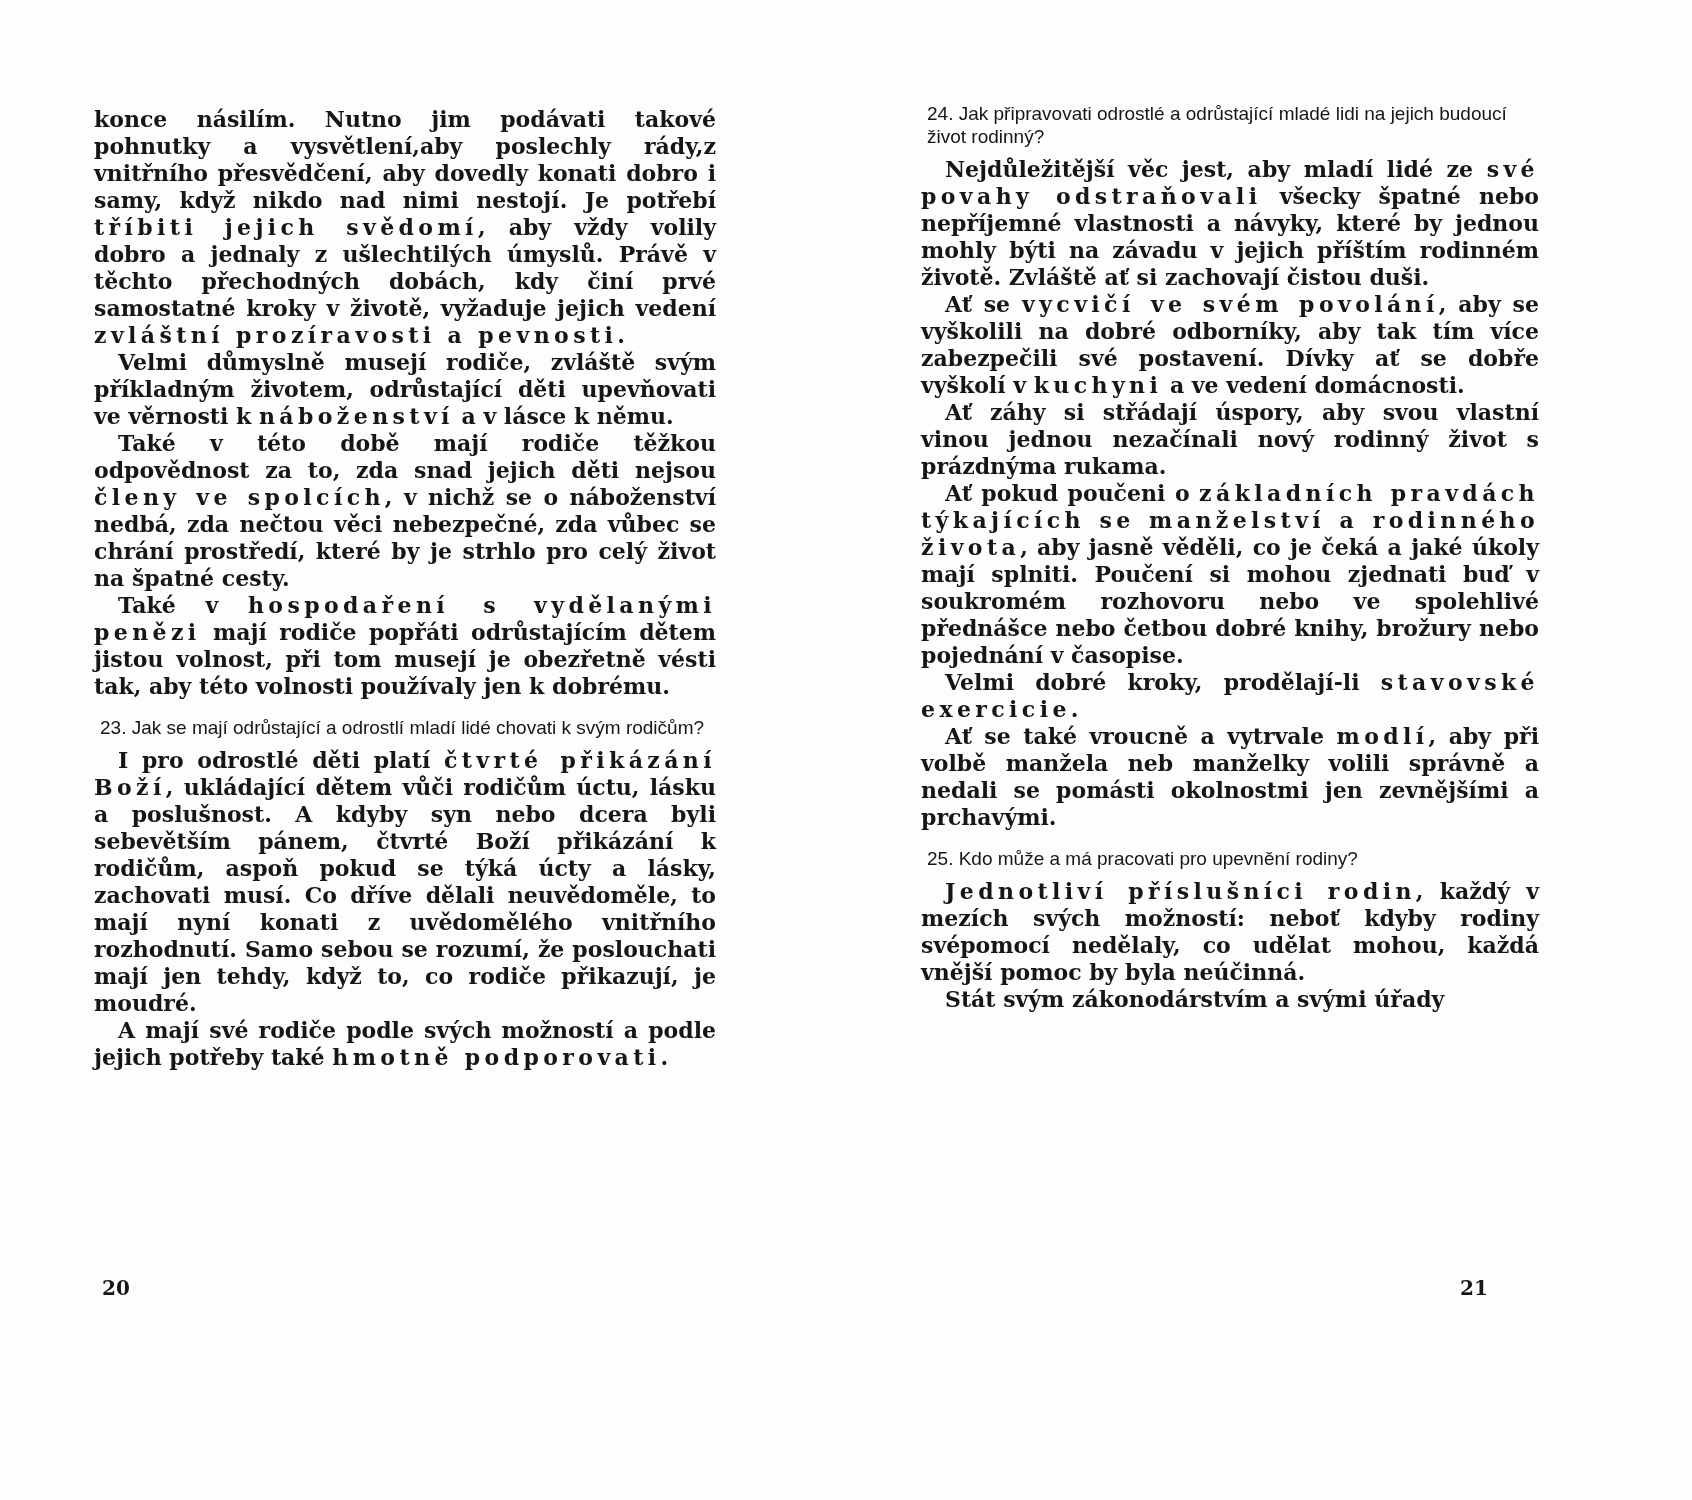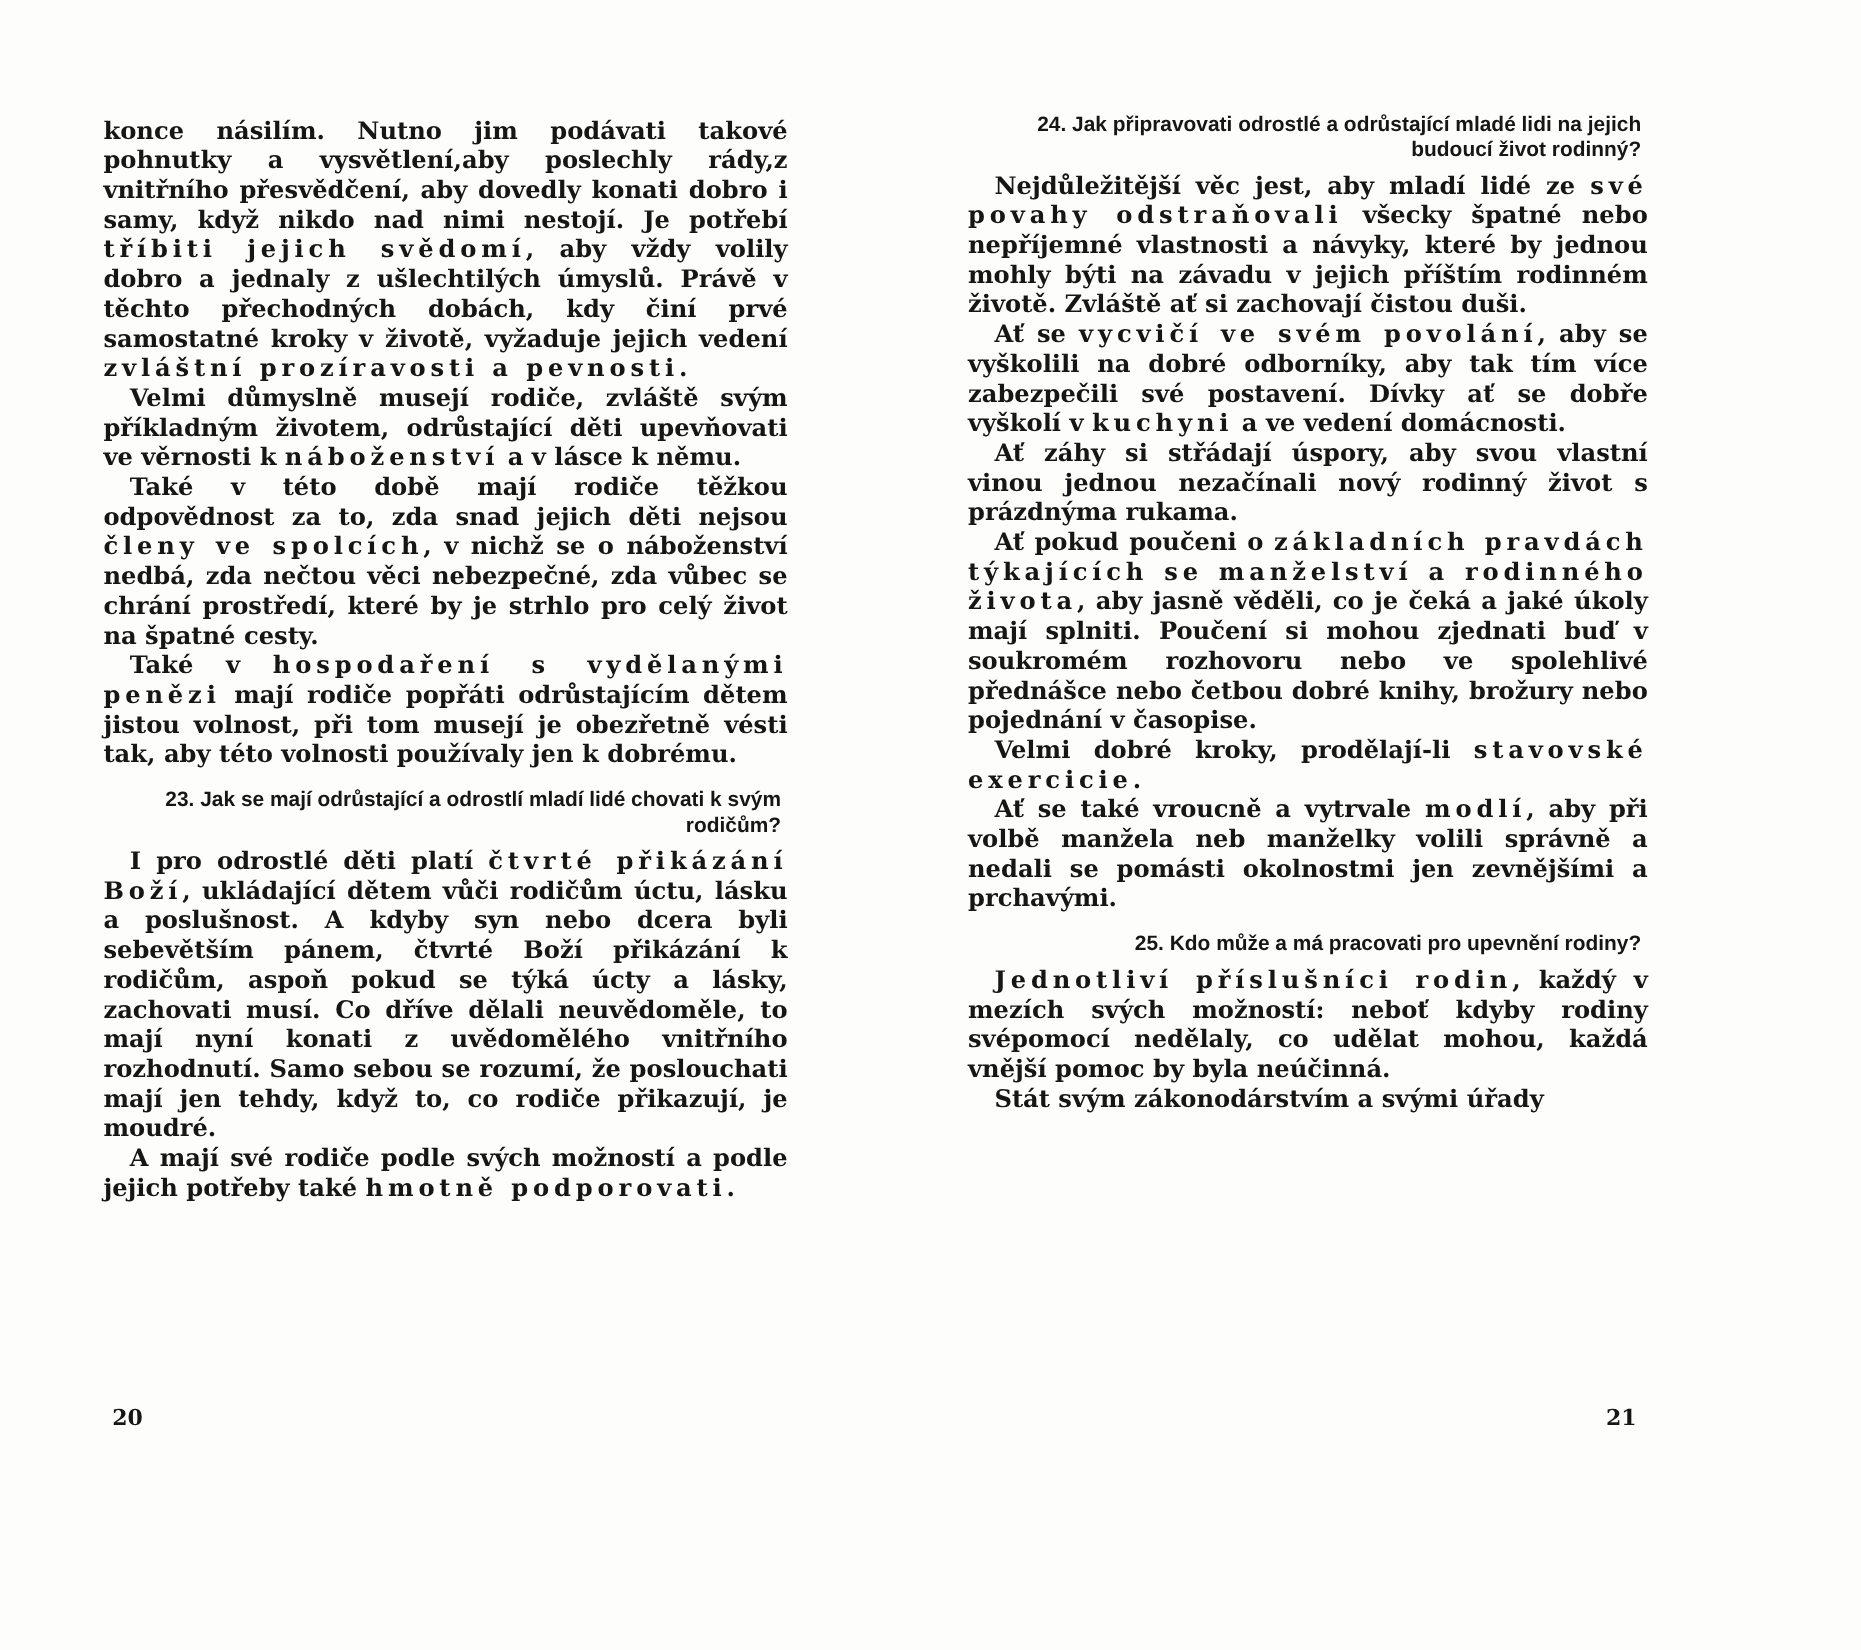--- a/index.html
+++ b/index.html
@@ -6,40 +6,40 @@
   html, body { margin: 0; padding: 0; }
   body {
     width: 1692px;
     height: 1500px;
     background: #fdfdfb;
     color: #161616;
     font-family: "DejaVu Serif", serif;
     overflow: hidden;
     position: relative;
   }
-  .spread { display: flex; align-items: flex-start; }
+  .spread { display: flex; align-items: flex-start; gap: 41px; }
   .page-left  { width: 622px; margin-left: 94px;  margin-top: 106px; }
   .page-right { width: 618px; margin-left: 164px; margin-top: 102px; }
 
   .para {
     margin: 0;
     font-size: 22px;
     font-weight: 700;
     line-height: 27px;
     text-align: justify;
   }
   .para.indent { text-indent: 24px; }
   .sp { letter-spacing: 0.2em; }
 
   .question {
     font-family: "Liberation Sans", sans-serif;
-    font-weight: 700;
+    font-weight: 400;
     font-size: 19px;
     line-height: 23px;
-    text-align: right;
+    text-align: left;
     margin: 16px 6px 8px 6px;
   }
   .page-right .question:first-child { margin-top: 0; }
 
   .section {
     font-size: 29px;
     font-weight: 700;
     line-height: 38px;
     letter-spacing: 0.1em;
     text-align: center;

